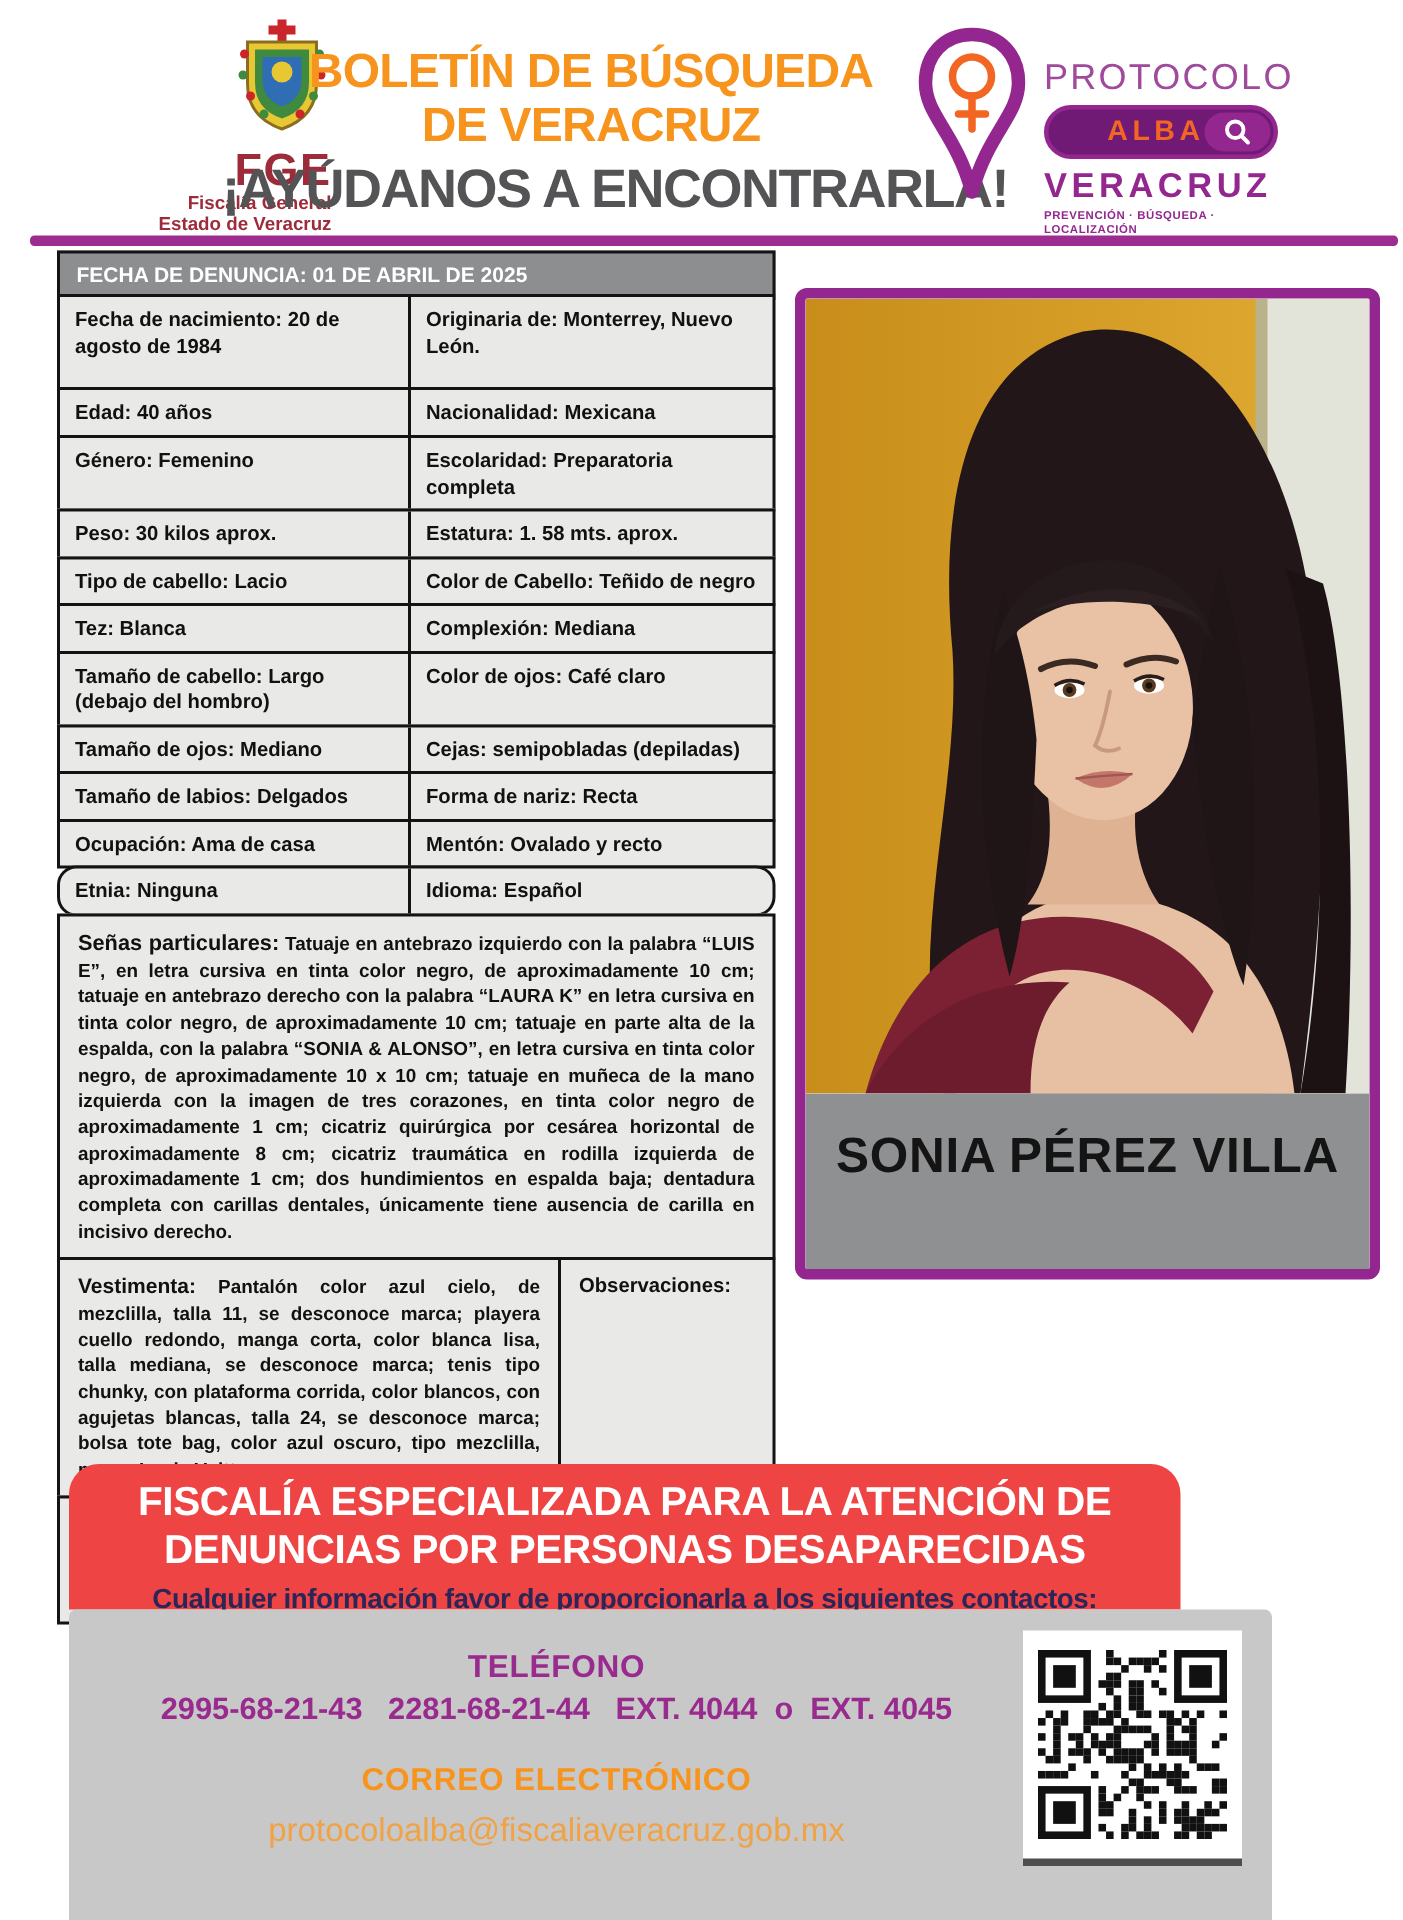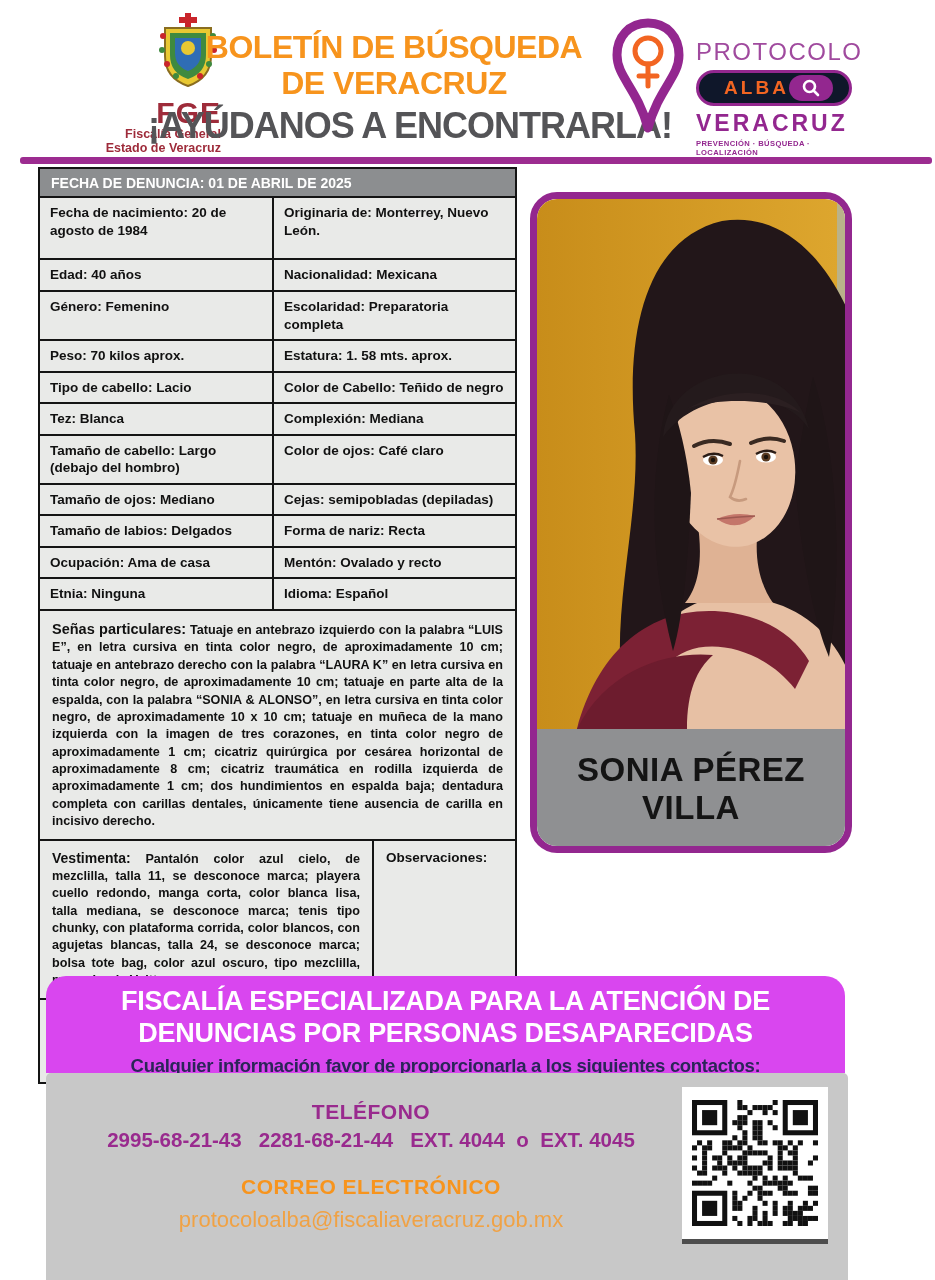--- a/index.html
+++ b/index.html
@@ -12,57 +12,57 @@
   .fge-acronym{font-size:30px;font-weight:bold;color:#9e2b3a;line-height:1;margin-top:2px;letter-spacing:1px;}
   .fge-org{font-size:12.5px;font-weight:bold;color:#9e2b3a;line-height:1.1;}
   .title-block{left:148px;top:30px;width:492px;text-align:center;color:#f7941d;
                font-weight:bold;font-size:32px;line-height:1.12;letter-spacing:-.5px;}
   .subtitle{left:148px;top:105px;width:500px;text-align:center;color:#545457;
             font-weight:bold;font-size:36px;letter-spacing:-1px;white-space:nowrap;}
   .alba-block{left:612px;top:18px;width:310px;}
   .alba-texts{position:absolute;left:84px;top:20px;width:170px;}
   .alba-protocolo{font-size:24px;color:#a04a9e;letter-spacing:1.5px;font-weight:500;}
   .alba-pill{margin-top:4px;width:150px;height:30px;border:3px solid #93278f;border-radius:18px;
-             background:#0f172a;display:flex;align-items:center;justify-content:center;}
+             background:#701a75;display:flex;align-items:center;justify-content:flex-end;}
   .alba-word{color:#f26522;font-weight:bold;font-size:19px;letter-spacing:3px;padding-left:11px;}
   .alba-mag{width:44px;height:26px;background:#93278f;border-radius:13px;margin-right:2px;
             display:flex;align-items:center;justify-content:center;}
   .alba-veracruz{margin-top:4px;font-size:23px;color:#93278f;font-weight:600;letter-spacing:3px;}
   .alba-tagline{margin-top:2px;font-size:7.6px;font-weight:bold;color:#93278f;letter-spacing:.4px;}
   .divider{left:20px;top:157px;width:912px;height:7px;background:#9c2c90;border-radius:3px;}
 
   
   .fecha-bar{left:38px;top:167px;width:479px;height:33px;background:#8c8e90;border:2px solid #141414;
              box-sizing:border-box;color:#fff;font-weight:bold;font-size:14px;line-height:29px;padding-left:11px;}
   .itable{left:38px;top:198px;width:479px;}
   .trow{display:grid;border:2px solid #141414;margin-top:-2px;background:#e9eae8;box-sizing:border-box;}
   .pair{grid-template-columns:232px 1fr;}
   .wide2{grid-template-columns:332px 1fr;}
   .cell{padding:6px 10px;font-size:13.5px;font-weight:bold;color:#111;line-height:1.3;box-sizing:border-box;}
   .cell.r2{border-left:2px solid #141414;}
   .h64{min-height:64px;} .h34{min-height:34px;} .h46{min-height:46px;} .h33{min-height:33px;}
-  .h29{min-height:29px;} .h30{min-height:30px;} .h48{min-height:48px;} .h31{min-height:31px;}
+  .h29{min-height:29px;} .h30{min-height:30px;} .h48{min-height:48px;} .h31{min-height:31px;border-radius:13px;}
   .senas{min-height:168px;}
   .senas .cell{text-align:justify;font-size:12.6px;line-height:1.38;padding:8px 12px;}
   .senas-label{font-size:14.5px;margin-top:33px;}
   .vest{min-height:126px;}
   .vest .cell{text-align:justify;font-size:12.6px;line-height:1.38;padding:8px 12px;}
   .vest .cell.r2{text-align:left;font-size:13.5px;}
   .vest-label{font-size:14px;}
   .fdes{min-height:77px;}
 
   
-  .photo-card{left:530px;top:192px;width:322px;height:661px;border:7px solid #93278f;border-radius:27px;
+  .photo-card{left:530px;top:192px;width:390px;height:661px;border:7px solid #93278f;border-radius:8px;
               box-sizing:border-box;overflow:hidden;background:#fff;}
   .photo-area{width:100%;height:530px;overflow:hidden;}
   .name-plate{width:100%;height:117px;background:#8f9092;text-align:center;box-sizing:border-box;padding-top:22px;}
   .name-plate span{font-size:33px;font-weight:bold;color:#141414;letter-spacing:.5px;}
 
   
-  .banner{left:46px;top:976px;width:799px;height:97px;background:#d946ef;border-radius:20px 20px 0 0;
+  .banner{left:46px;top:976px;width:741px;height:97px;background:#ef4444;border-radius:20px 20px 0 0;
           text-align:center;box-sizing:border-box;padding-top:9px;}
   .banner-title{color:#fff;font-weight:bold;font-size:27px;line-height:1.2;letter-spacing:-.3px;}
   .banner-note{color:#2b2558;font-weight:bold;font-size:18.5px;margin-top:5px;letter-spacing:-.3px;}
   .contact-box{left:46px;top:1073px;width:802px;height:227px;background:#c8c8c8;border-radius:5px 5px 18px 18px;}
   .contact-col{position:absolute;left:0;top:0;width:650px;text-align:center;}
   .tel-label{margin-top:27px;font-size:21px;font-weight:bold;color:#992a8e;letter-spacing:.5px;}
   .tel-numbers{margin-top:4px;font-size:20.5px;font-weight:bold;color:#992a8e;white-space:pre-wrap;}
   .mail-label{margin-top:23px;font-size:21px;font-weight:bold;color:#f7941d;letter-spacing:.5px;}
   .mail-addr{margin-top:8px;font-size:22px;color:#f0a245;text-decoration:none;display:inline-block;}
   .qr-box{position:absolute;left:636px;top:14px;width:146px;height:152px;background:#fff;
@@ -139,21 +139,21 @@
     </div>
     <div class="trow pair h34">
       <div class="cell">Edad: 40 años</div>
       <div class="cell r2">Nacionalidad: Mexicana</div>
     </div>
     <div class="trow pair h46">
       <div class="cell">Género: Femenino</div>
       <div class="cell r2">Escolaridad: Preparatoria completa</div>
     </div>
     <div class="trow pair h33">
-      <div class="cell">Peso: 70 kilos aprox.</div>
+      <div class="cell">Peso: 30 kilos aprox.</div>
       <div class="cell r2">Estatura: 1. 58 mts. aprox.</div>
     </div>
     <div class="trow pair h30">
       <div class="cell">Tipo de cabello: Lacio</div>
       <div class="cell r2">Color de Cabello: Teñido de negro</div>
     </div>
     <div class="trow pair h29">
       <div class="cell">Tez: Blanca</div>
       <div class="cell r2">Complexión: Mediana</div>
     </div>

